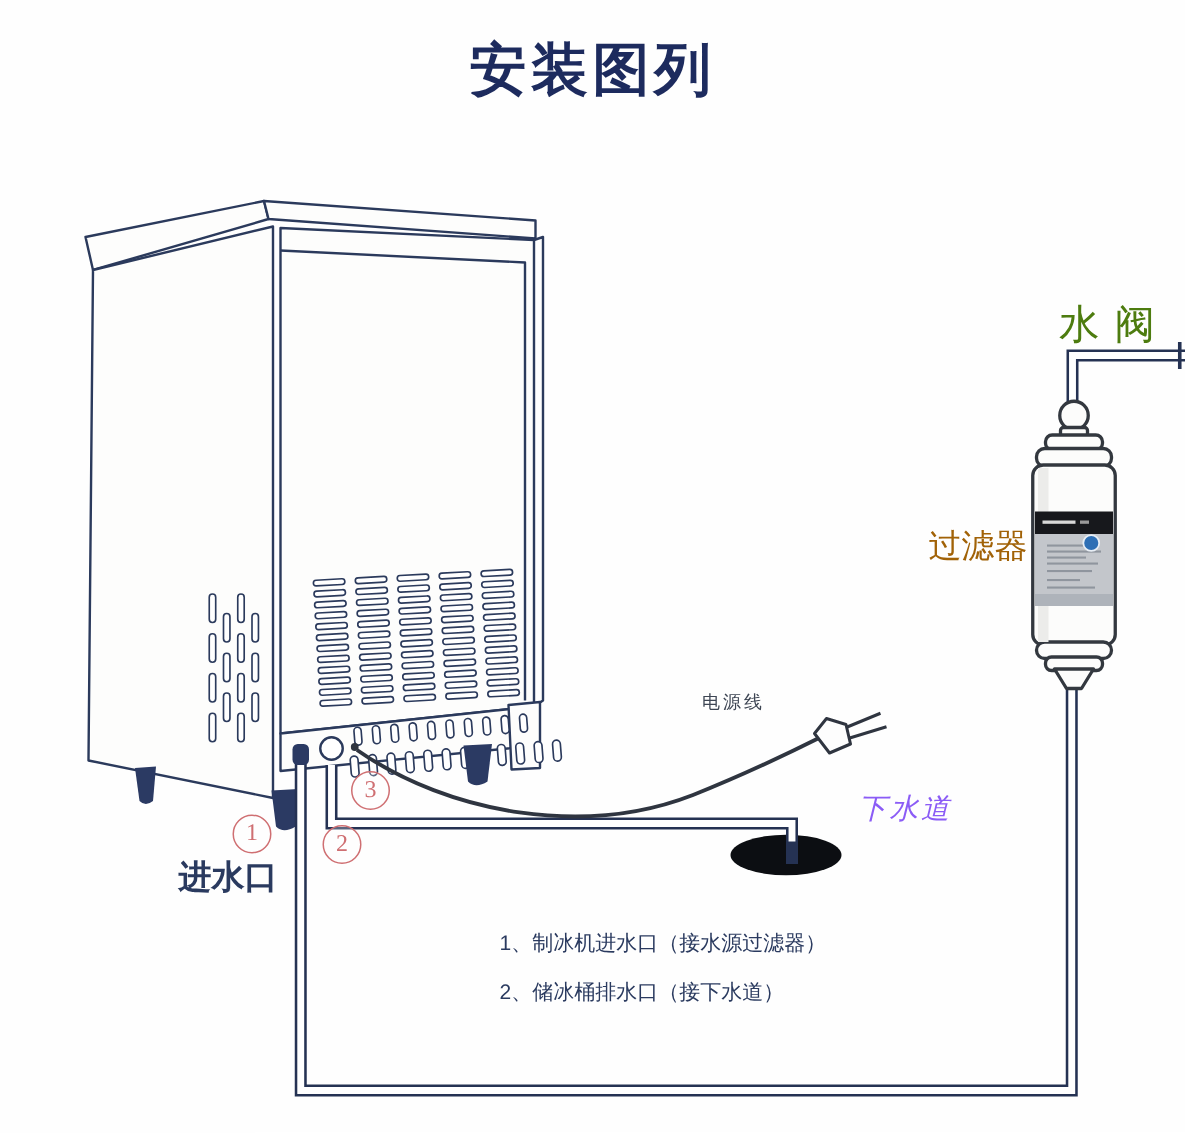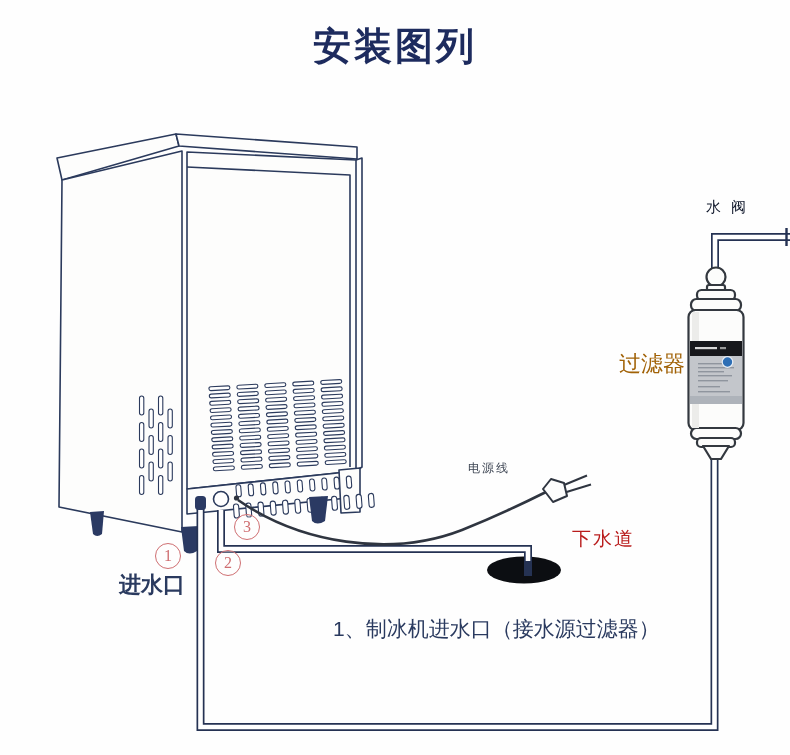--- a/index.html
+++ b/index.html
@@ -6,26 +6,26 @@
   .stage{
     position:relative;width:790px;height:755px;overflow:hidden;
     background:#fefefe;font-family:"Liberation Sans",sans-serif;
   }
   .stage svg{position:absolute;left:0;top:0;}
   .txt{position:absolute;white-space:nowrap;}
   .title{
     left:0;right:0;top:21px;text-align:center;
     font-size:38px;font-weight:700;letter-spacing:3px;color:#1d2b5e;
   }
-  .lbl-water-valve{left:706px;top:198px;font-size:15px;color:#0f172a;letter-spacing:10px;}
+  .lbl-water-valve{left:706px;top:198px;font-size:27px;color:#4d7c0f;letter-spacing:10px;}
   .lbl-filter{left:619px;top:349px;font-size:22px;color:#a16207;}
   .lbl-power-cord{left:468px;top:460px;font-size:12px;color:#3d4553;letter-spacing:2px;}
-  .lbl-drain{left:572px;top:526px;font-size:19px;color:#b91c1c;letter-spacing:2px;}
+  .lbl-drain{left:572px;top:526px;font-size:19px;color:#8b5cf6;letter-spacing:2px;font-style:italic;}
   .lbl-water-inlet{left:119px;top:570px;font-size:22px;color:#2a3a5f;font-weight:bold;}
-  .legend{position:absolute;left:333px;top:612px;color:#2a3a5f;font-size:21px;line-height:33px;}
+  .legend{position:absolute;left:333px;top:612px;color:#2a3a5f;font-size:14px;line-height:33px;}
   .callout{
     position:absolute;width:26px;height:26px;border-radius:50%;
     border:1.6px solid #cf6f72;color:#cf6f72;box-sizing:border-box;
     display:flex;align-items:center;justify-content:center;
     font-family:"Liberation Serif",serif;font-size:16px;background:rgba(255,255,255,.25);
   }
   .c1{left:155px;top:543px;}
   .c2{left:215px;top:550px;}
   .c3{left:234px;top:514px;}
 </style>
@@ -234,14 +234,15 @@
     </div>
   <div class="callout c2">
       <span>2</span>
     </div>
   <div class="callout c3">
       <span>3</span>
     </div>
 
   <div class="legend">
     <div>1、制冰机进水口（接水源过滤器）</div>
+    <div>2、储冰桶排水口（接下水道）</div>
   </div>
 </div>
 
 </body></html>

